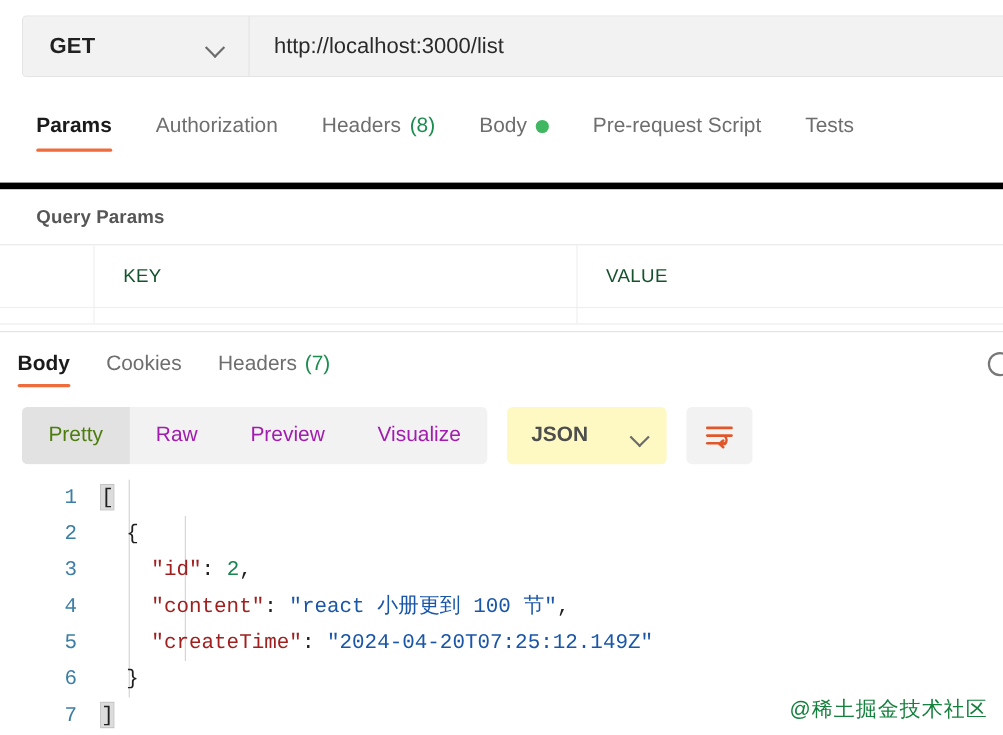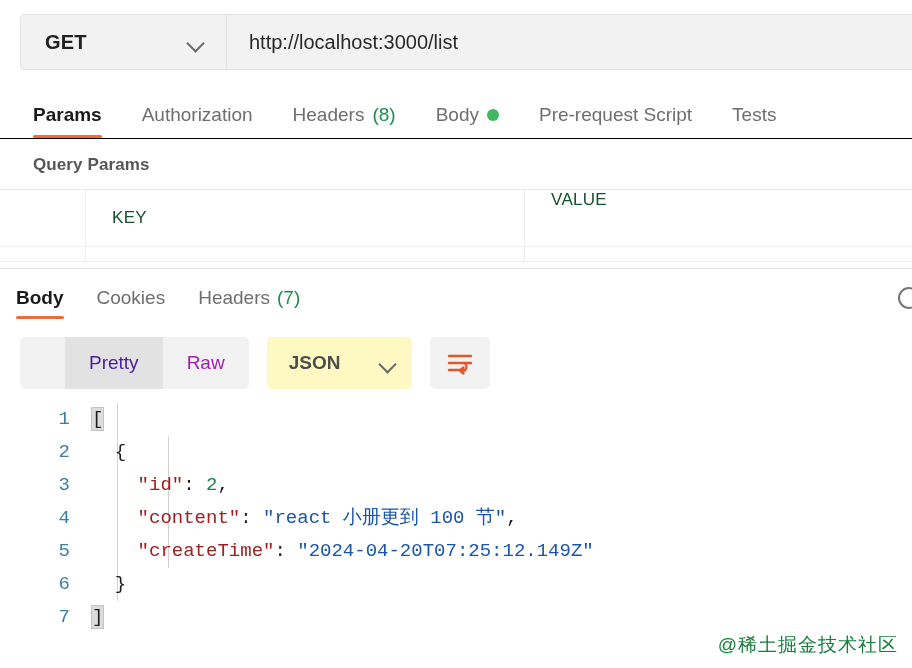--- a/index.html
+++ b/index.html
@@ -113,21 +113,21 @@
   }
   .count-badge { color: #1a8d4f; font-size: 19px; }
   .green-dot {
     width: 12px; height: 12px;
     border-radius: 50%;
     background: #40b760;
     display: inline-block;
   }
 
   
-  .qp-section { border-top: 1px solid #000000; }
+  .qp-section { border-top: 6px solid #000000; margin-top: 28px; }
   .qp-title {
     padding: 16px 0 14px 33px;
     font-size: 17px;
     font-weight: 700;
     color: #565656;
     letter-spacing: .1px;
   }
   .params-table {
     border-top: 1px solid #e8e8e8;
     border-bottom: 1px solid #ececec;
@@ -143,21 +143,21 @@
     border-right: 1px solid #eeeeee;
   }
   .cell-key {
     width: 439px; height: 100%;
     border-right: 1px solid #eeeeee;
     display: flex; align-items: center;
     padding-left: 26px;
   }
   .cell-value {
     flex: 1; height: 100%;
-    display: flex; 
+    display: flex; align-items: center;
     padding-left: 26px;
   }
   .col-head {
     font-size: 17px;
     color: #14532d;
     letter-spacing: .3px;
   }
   .params-row.empty { height: 14px; }
 
   
@@ -222,22 +222,21 @@
     display: flex;
     align-items: center;
     padding: 0 24px;
     font-size: 19px;
     color: #a21caf;
     cursor: pointer;
     height: 100%;
   }
   .seg.active {
     background: #e2e2e2;
-    color: #4c1d95;
-    margin-left: 45px;
+    color: #4d7c0f;
   }
   .json-select {
     display: flex;
     align-items: center;
     justify-content: space-between;
     width: 145px; height: 52px;
     background: #fef9c3;
     border-radius: 5px;
     padding: 0 16px 0 22px;
     cursor: pointer;
@@ -380,20 +379,26 @@
     </div>
 
     <div class="fmt-bar">
       <div class="seg-group">
         <div class="seg active">
           <span>Pretty</span>
         </div>
         <div class="seg">
           <span>Raw</span>
         </div>
+        <div class="seg">
+          <span>Preview</span>
+        </div>
+        <div class="seg">
+          <span>Visualize</span>
+        </div>
       </div>
 
       <div class="json-select">
         <span class="json-label">JSON</span>
         <span class="chev"></span>
       </div>
 
       <div class="wrap-btn">
         <svg width="28" height="26" viewBox="0 0 28 26">
           <line x1="3" y1="6" x2="25" y2="6" stroke="#e2572a" stroke-width="2.4" stroke-linecap="round"></line>

